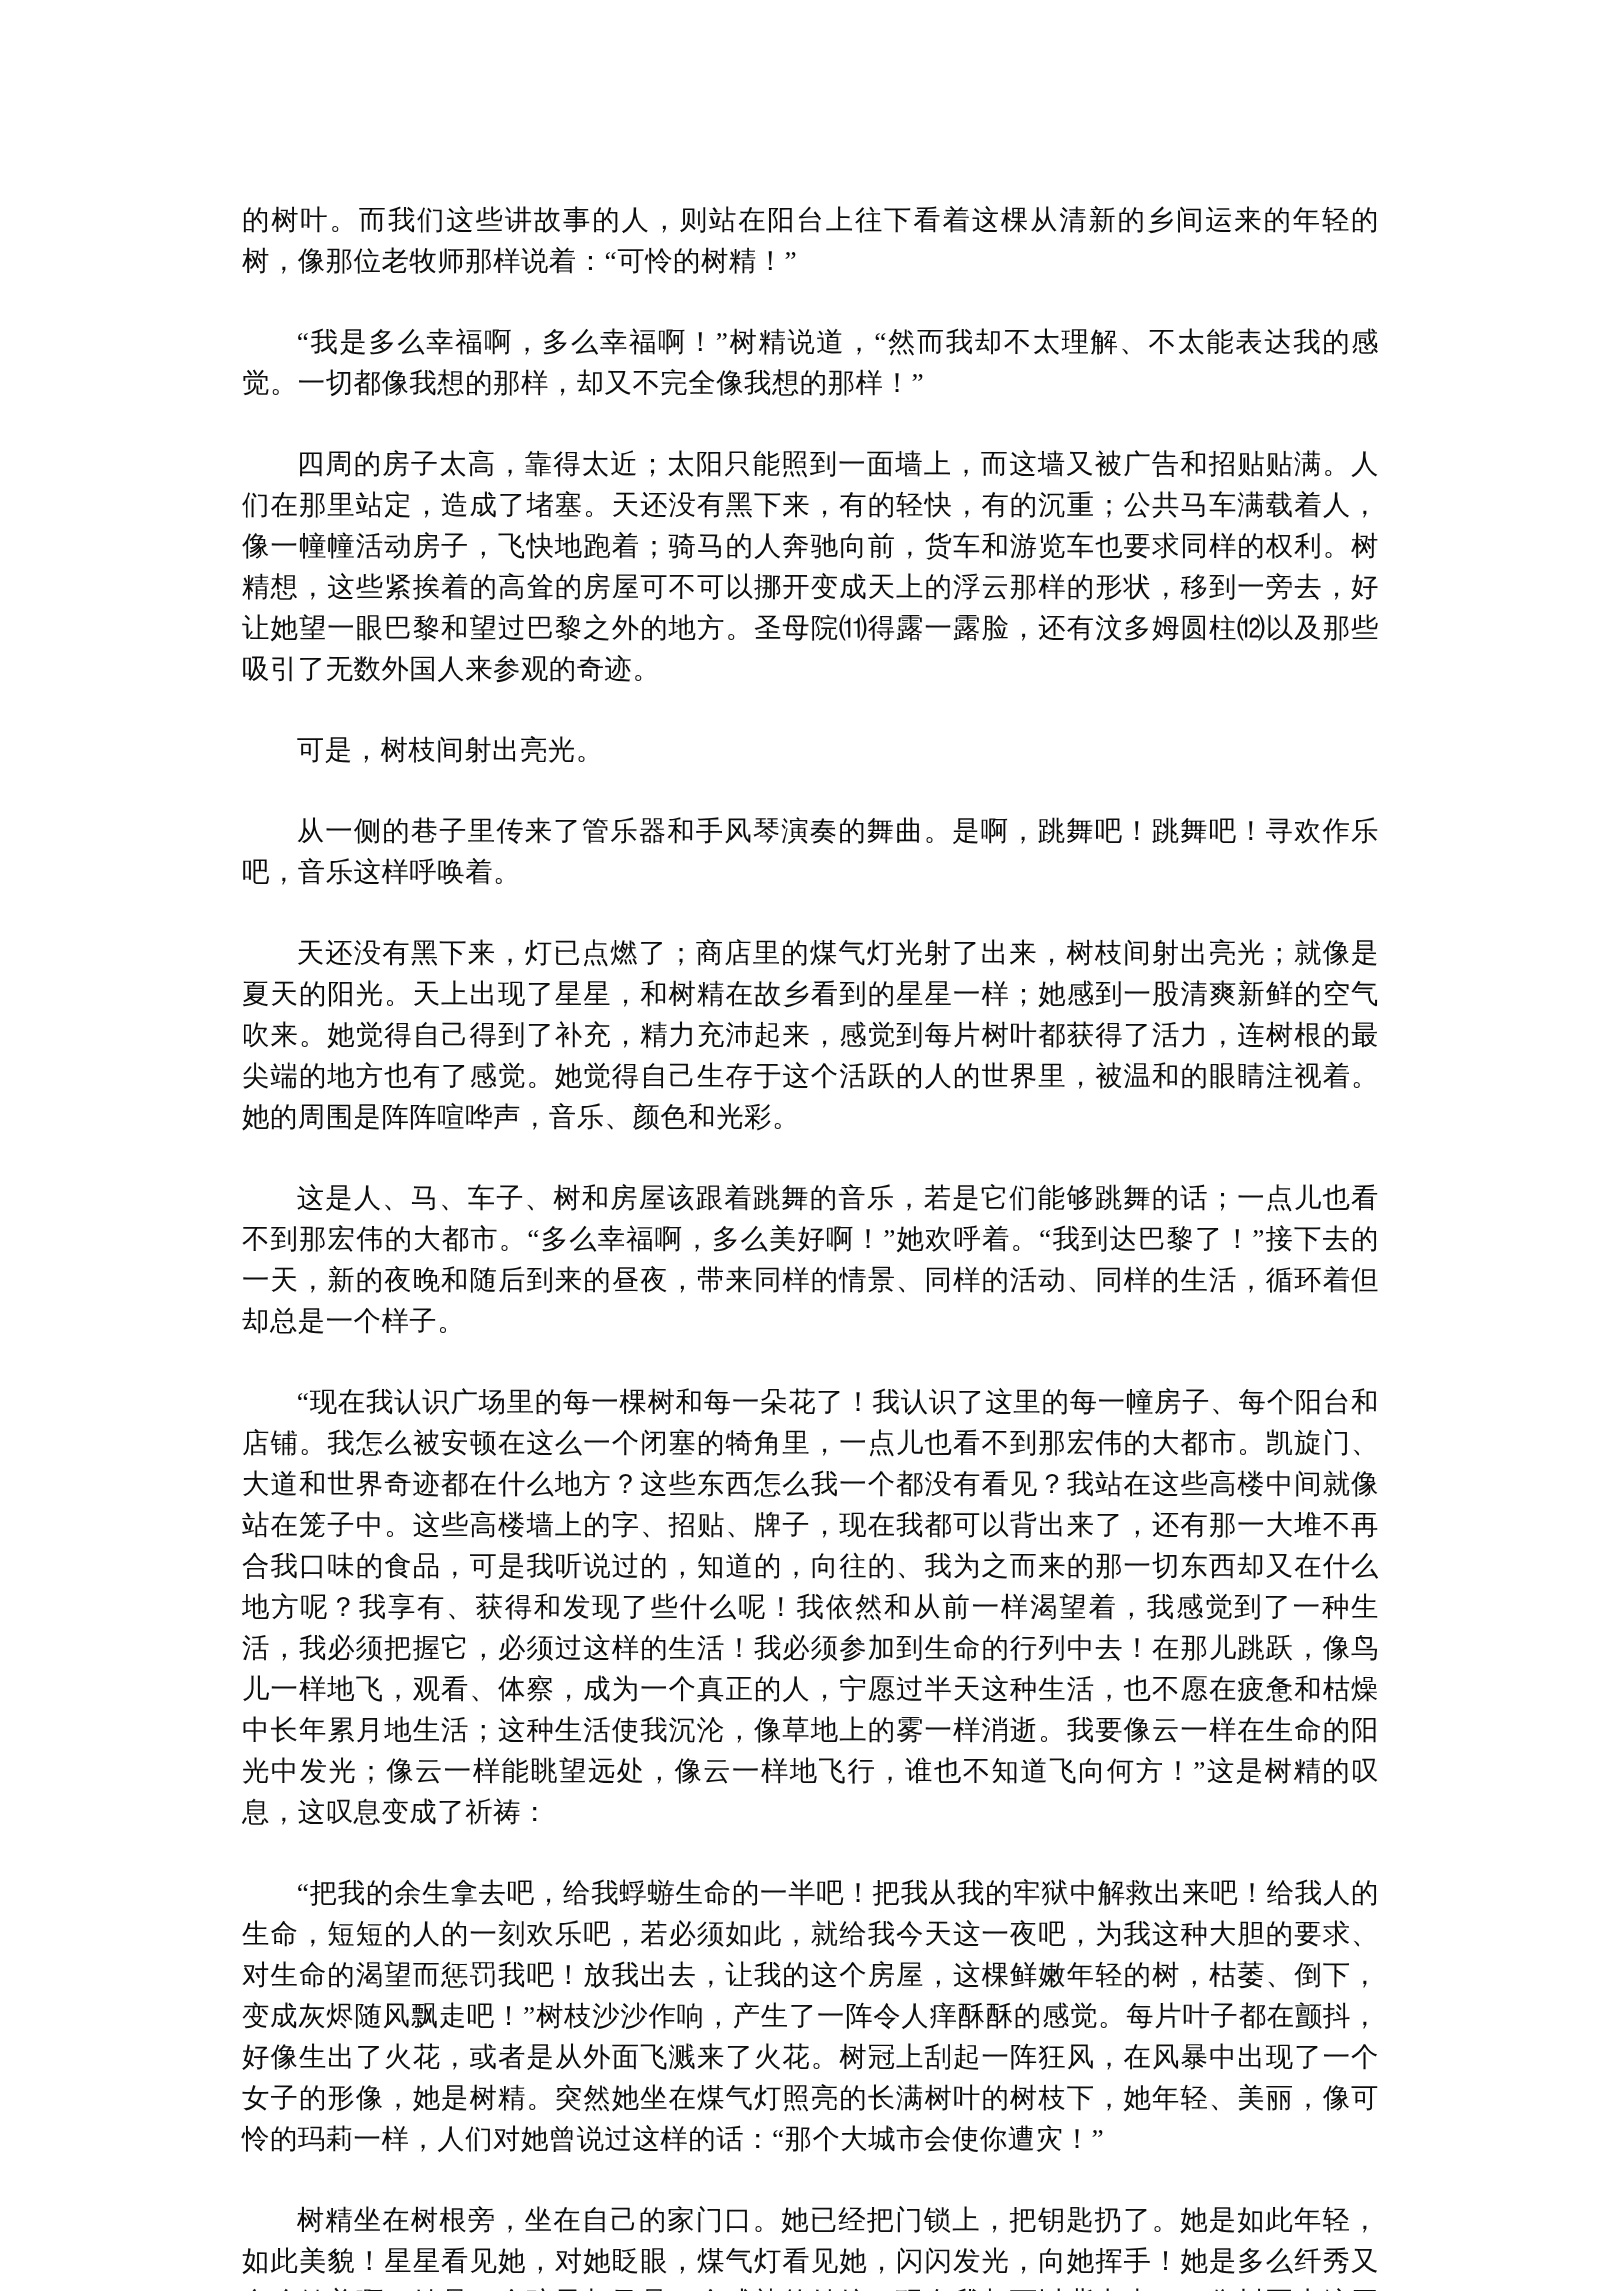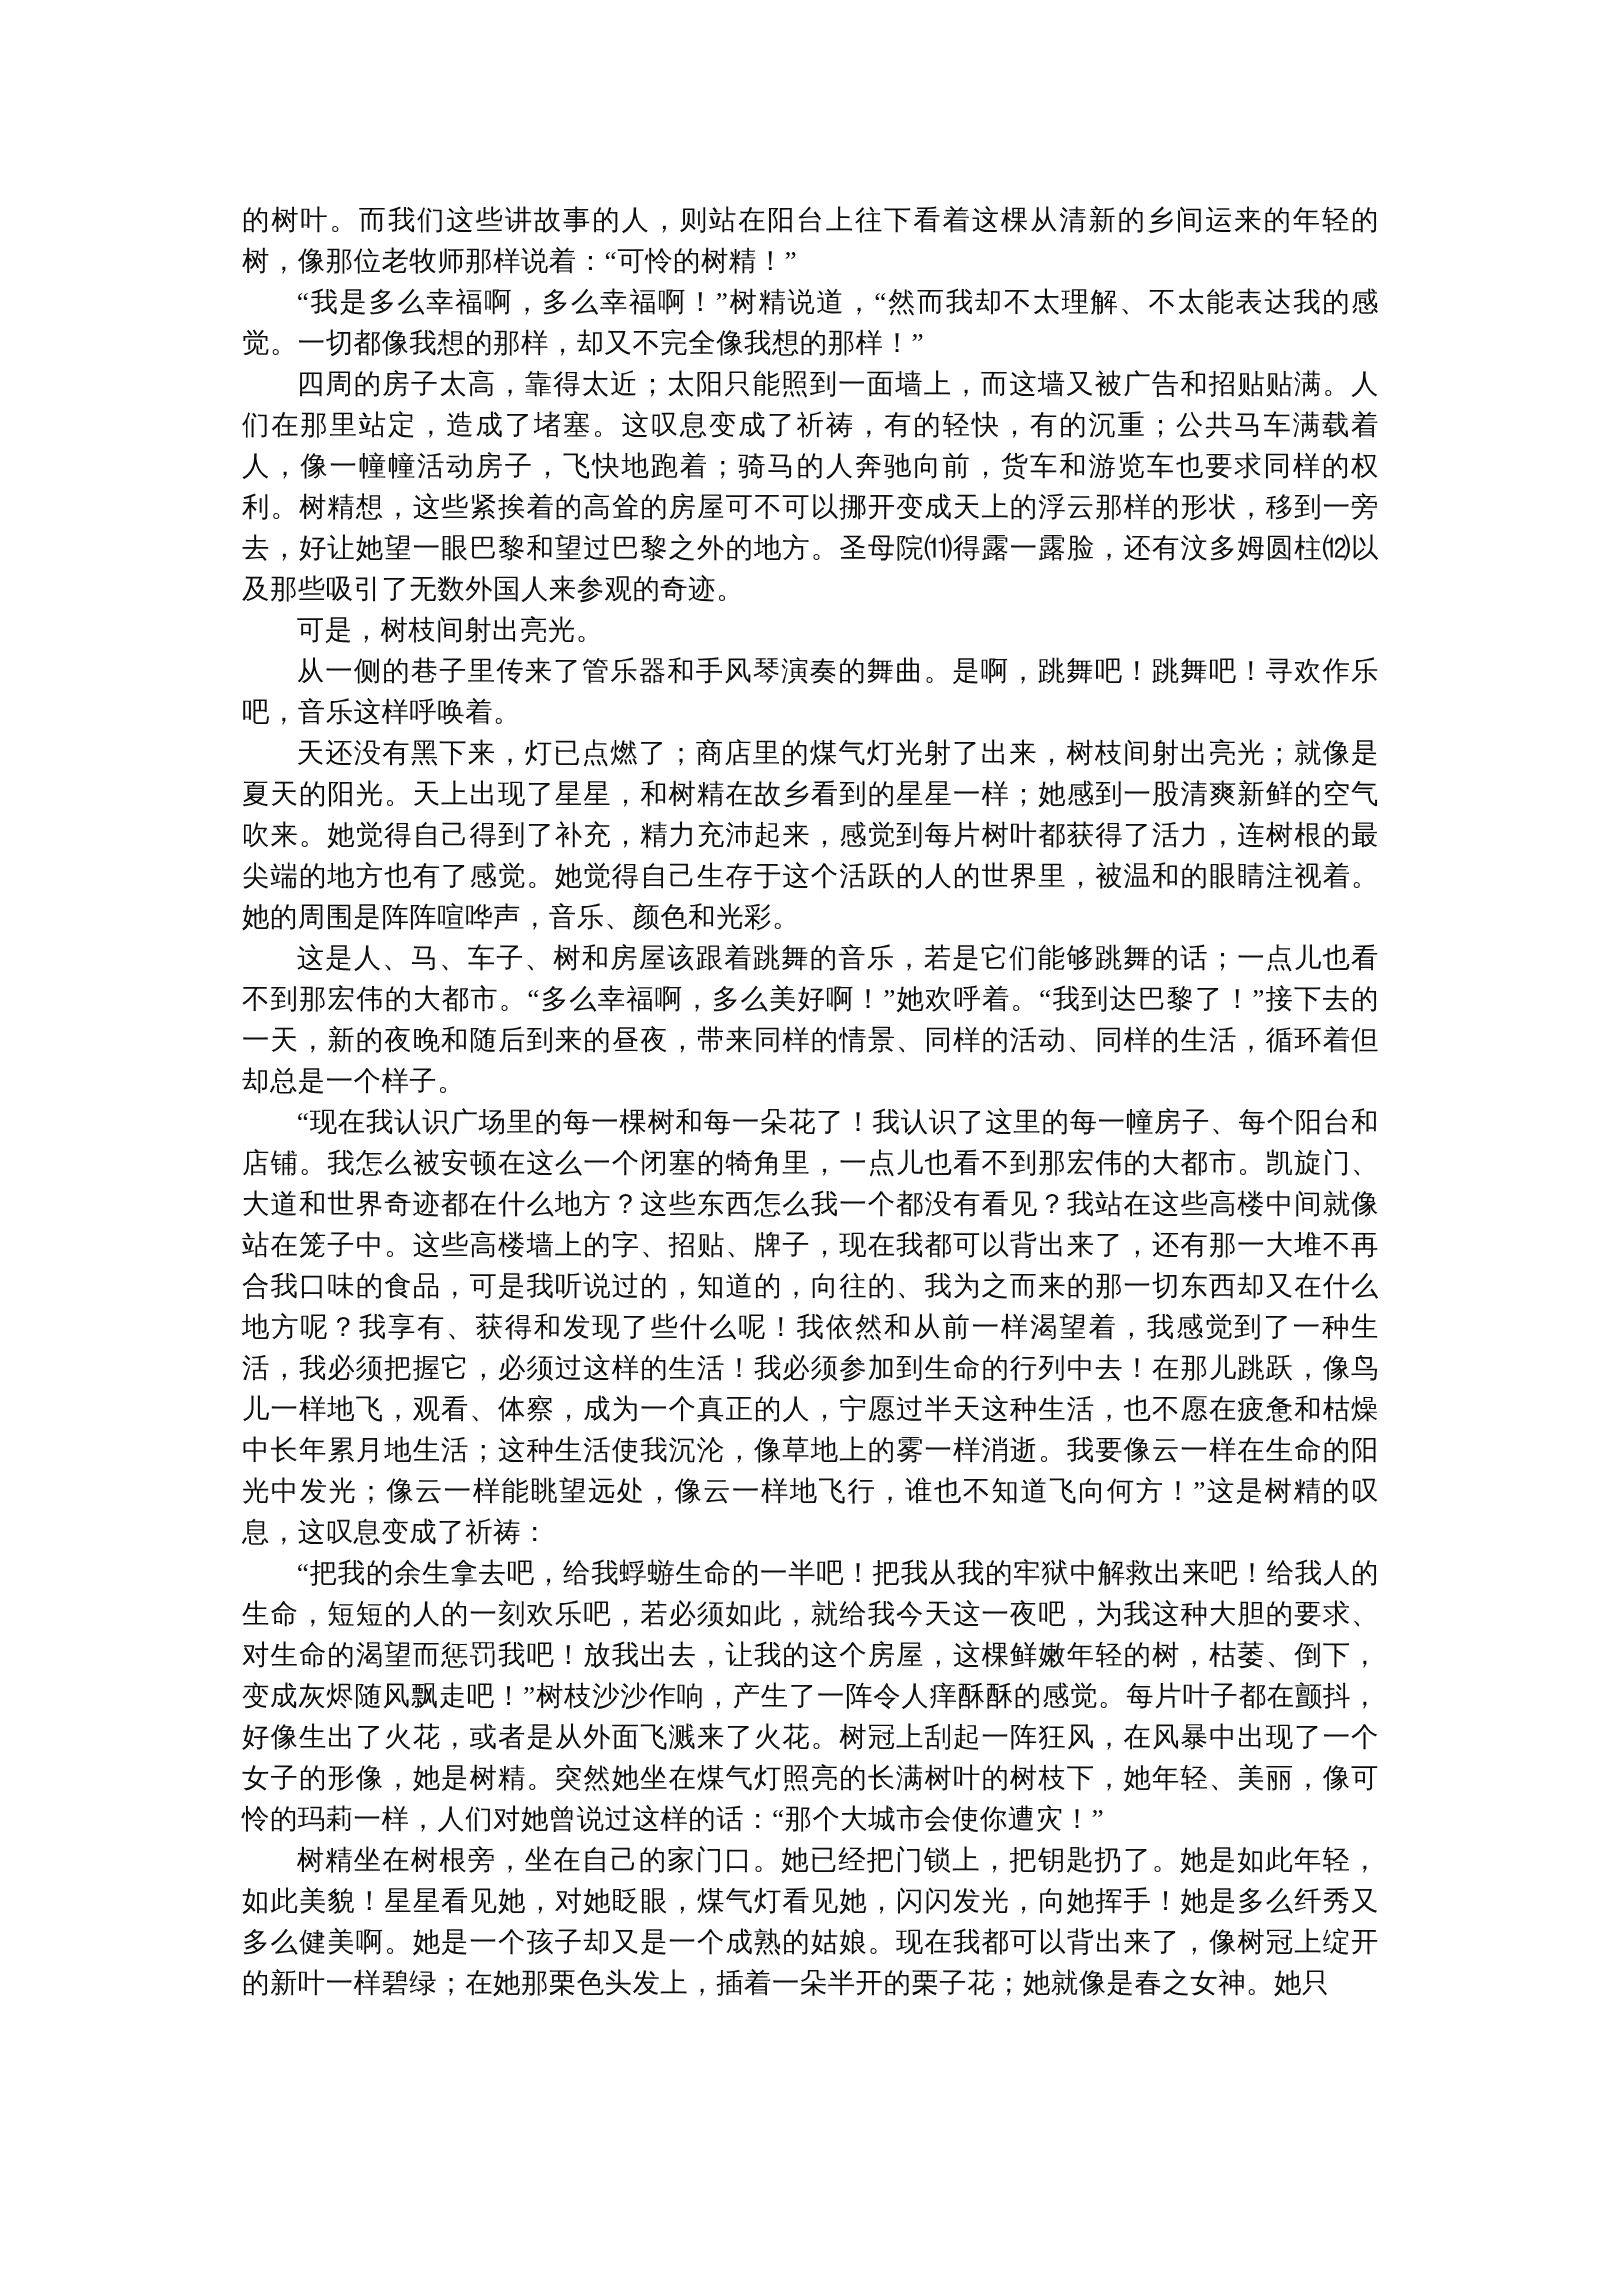--- a/index.html
+++ b/index.html
@@ -26,30 +26,31 @@
     text-align: justify;
     text-align-last: left;
     letter-spacing: 0.5px;
   }
   .text-block p {
     margin: 0;
     padding: 0;
   }
   .text-block p.indent {
     text-indent: 2em;
+    margin-top: 40px;
   }
 </style>
 </head>
 <body>
 
 <div class="page">
   <div class="text-block">
       <p>的树叶。而我们这些讲故事的人，则站在阳台上往下看着这棵从清新的乡间运来的年轻的树，像那位老牧师那样说着：“可怜的树精！”</p>
       <p class="indent">“我是多么幸福啊，多么幸福啊！”树精说道，“然而我却不太理解、不太能表达我的感觉。一切都像我想的那样，却又不完全像我想的那样！”</p>
-      <p class="indent">四周的房子太高，靠得太近；太阳只能照到一面墙上，而这墙又被广告和招贴贴满。人们在那里站定，造成了堵塞。这叹息变成了祈祷，有的轻快，有的沉重；公共马车满载着人，像一幢幢活动房子，飞快地跑着；骑马的人奔驰向前，货车和游览车也要求同样的权利。树精想，这些紧挨着的高耸的房屋可不可以挪开变成天上的浮云那样的形状，移到一旁去，好让她望一眼巴黎和望过巴黎之外的地方。圣母院⑾得露一露脸，还有汶多姆圆柱⑿以及那些吸引了无数外国人来参观的奇迹。</p>
+      <p class="indent">四周的房子太高，靠得太近；太阳只能照到一面墙上，而这墙又被广告和招贴贴满。人们在那里站定，造成了堵塞。天还没有黑下来，有的轻快，有的沉重；公共马车满载着人，像一幢幢活动房子，飞快地跑着；骑马的人奔驰向前，货车和游览车也要求同样的权利。树精想，这些紧挨着的高耸的房屋可不可以挪开变成天上的浮云那样的形状，移到一旁去，好让她望一眼巴黎和望过巴黎之外的地方。圣母院⑾得露一露脸，还有汶多姆圆柱⑿以及那些吸引了无数外国人来参观的奇迹。</p>
       <p class="indent">可是，树枝间射出亮光。</p>
       <p class="indent">从一侧的巷子里传来了管乐器和手风琴演奏的舞曲。是啊，跳舞吧！跳舞吧！寻欢作乐吧，音乐这样呼唤着。</p>
       <p class="indent">天还没有黑下来，灯已点燃了；商店里的煤气灯光射了出来，树枝间射出亮光；就像是夏天的阳光。天上出现了星星，和树精在故乡看到的星星一样；她感到一股清爽新鲜的空气吹来。她觉得自己得到了补充，精力充沛起来，感觉到每片树叶都获得了活力，连树根的最尖端的地方也有了感觉。她觉得自己生存于这个活跃的人的世界里，被温和的眼睛注视着。她的周围是阵阵喧哗声，音乐、颜色和光彩。</p>
       <p class="indent">这是人、马、车子、树和房屋该跟着跳舞的音乐，若是它们能够跳舞的话；一点儿也看不到那宏伟的大都市。“多么幸福啊，多么美好啊！”她欢呼着。“我到达巴黎了！”接下去的一天，新的夜晚和随后到来的昼夜，带来同样的情景、同样的活动、同样的生活，循环着但却总是一个样子。</p>
       <p class="indent">“现在我认识广场里的每一棵树和每一朵花了！我认识了这里的每一幢房子、每个阳台和店铺。我怎么被安顿在这么一个闭塞的犄角里，一点儿也看不到那宏伟的大都市。凯旋门、大道和世界奇迹都在什么地方？这些东西怎么我一个都没有看见？我站在这些高楼中间就像站在笼子中。这些高楼墙上的字、招贴、牌子，现在我都可以背出来了，还有那一大堆不再合我口味的食品，可是我听说过的，知道的，向往的、我为之而来的那一切东西却又在什么地方呢？我享有、获得和发现了些什么呢！我依然和从前一样渴望着，我感觉到了一种生活，我必须把握它，必须过这样的生活！我必须参加到生命的行列中去！在那儿跳跃，像鸟儿一样地飞，观看、体察，成为一个真正的人，宁愿过半天这种生活，也不愿在疲惫和枯燥中长年累月地生活；这种生活使我沉沦，像草地上的雾一样消逝。我要像云一样在生命的阳光中发光；像云一样能眺望远处，像云一样地飞行，谁也不知道飞向何方！”这是树精的叹息，这叹息变成了祈祷：</p>
       <p class="indent">“把我的余生拿去吧，给我蜉蝣生命的一半吧！把我从我的牢狱中解救出来吧！给我人的生命，短短的人的一刻欢乐吧，若必须如此，就给我今天这一夜吧，为我这种大胆的要求、对生命的渴望而惩罚我吧！放我出去，让我的这个房屋，这棵鲜嫩年轻的树，枯萎、倒下，变成灰烬随风飘走吧！”树枝沙沙作响，产生了一阵令人痒酥酥的感觉。每片叶子都在颤抖，好像生出了火花，或者是从外面飞溅来了火花。树冠上刮起一阵狂风，在风暴中出现了一个女子的形像，她是树精。突然她坐在煤气灯照亮的长满树叶的树枝下，她年轻、美丽，像可怜的玛莉一样，人们对她曾说过这样的话：“那个大城市会使你遭灾！”</p>
       <p class="indent">树精坐在树根旁，坐在自己的家门口。她已经把门锁上，把钥匙扔了。她是如此年轻，如此美貌！星星看见她，对她眨眼，煤气灯看见她，闪闪发光，向她挥手！她是多么纤秀又多么健美啊。她是一个孩子却又是一个成熟的姑娘。现在我都可以背出来了，像树冠上绽开的新叶一样碧绿；在她那栗色头发上，插着一朵半开的栗子花；她就像是春之女神。她只</p>
     </div>
 </div>
 

